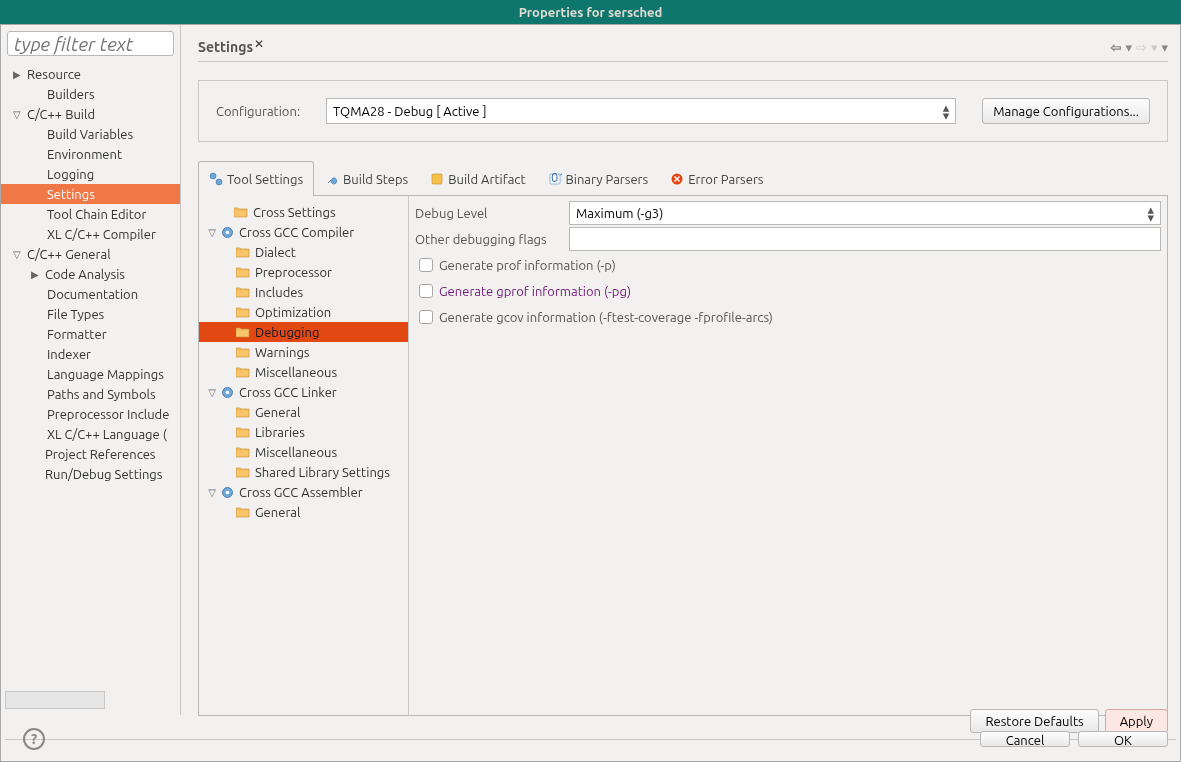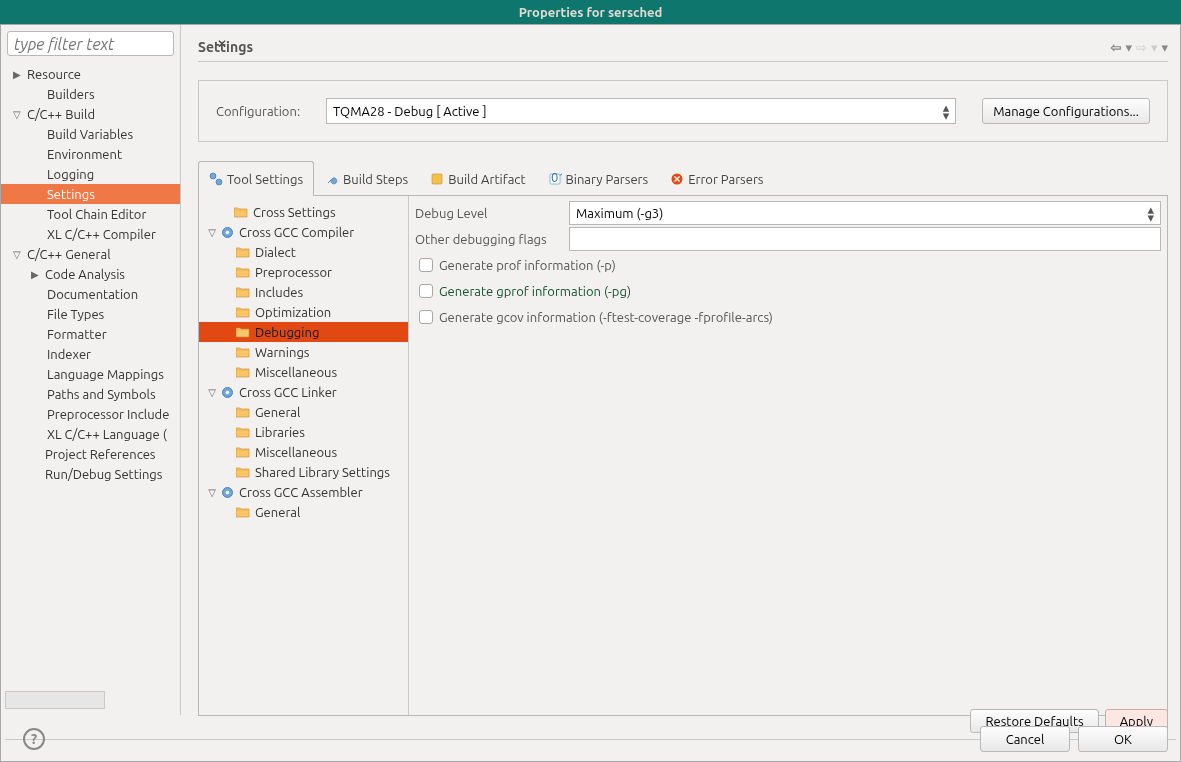--- a/index.html
+++ b/index.html
@@ -1,21 +1,21 @@
 <!DOCTYPE html>
 <html><head>
 <meta charset="utf-8">
 <style>
   * { box-sizing: border-box; font-family: "Ubuntu", "Segoe UI", Arial, sans-serif; font-size: 13px; }
   html,body { margin:0; padding:0; width:1181px; height:762px; background:#f2f1f0; }
   .titlebar { height:24px; background:#0f766e; color:#dfdbd2; text-align:center; line-height:24px; font-weight:bold; font-size:13px;}
   .dialog { position:relative; width:1181px; height:738px; background:#f2f1f0; border:1px solid #a8a8a8;}
   .sidebar { position:absolute; left:0; top:0; width:180px; height:690px; border-right:1px solid #c8c8c8; background:#f2f1f0;}
   .filterbox { margin:6px; height:25px; background:#fff; border:1px solid #b8b8b8; border-radius:3px; display:flex; align-items:center; padding:0 4px; }
-  .filterbox input { flex:1; border:none; outline:none; font-size:16px; color:#888; font-style:italic; background:transparent;}
+  .filterbox input { flex:1; border:none; outline:none; font-size:19px; color:#888; font-style:italic; background:transparent;}
   .filterclear { width:14px; height:14px; color:#333; font-size:12px; cursor:pointer; }
   .tree { padding:2px 0; }
   .tree-row { display:flex; align-items:center; height:20px; padding-left:8px; cursor:pointer; color:#333;}
   .tree-row.sel { background:#f07746; color:#fff; }
   .tree-tw { width:12px; display:inline-block; color:#666; font-size:10px;}
   .tree-label { padding-left:2px; }
   .indent0 { padding-left:12px; }
   .indent0b { padding-left:44px; }
   .content { position:absolute; left:185px; top:0; right:0; height:690px; padding:10px 12px 0 12px;}
   .section-header { display:flex; align-items:center; justify-content:space-between; border-bottom:1px solid #c8c8c8; padding:4px 0 6px 0;}
@@ -49,21 +49,21 @@
   .form-select { flex:1; height:24px; border:1px solid #b8b8b8; background:#fff; display:flex; align-items:center; justify-content:space-between; padding:0 6px;}
   .form-input { flex:1; height:24px; border:1px solid #b8b8b8; background:#fff;}
   .chk-row { display:flex; align-items:center; height:26px; gap:6px; padding-left:4px;}
   .chk { width:14px; height:14px; border:1px solid #a8a8a8; border-radius:3px; background:#fff;}
   .action-row { position:absolute; right:12px; top:684px; display:flex; gap:6px;}
   .btn { height:24px; padding:0 14px; border:1px solid #b8b8b8; background:linear-gradient(#fdfdfd,#e8e8e8); border-radius:3px; cursor:pointer;}
   .btn.apply { background:#fde7e3; border-color:#d6a89f;}
   .bottom-bar { position:absolute; left:0; right:0; bottom:0; height:44px; border-top:none; display:flex; align-items:center; justify-content:space-between; padding:0 12px;}
   .help-icon { width:22px; height:22px; border:2px solid #888; border-radius:50%; color:#888; font-weight:bold; display:flex; align-items:center; justify-content:center; cursor:pointer; font-size:14px; margin-left:10px;}
   .dlg-btns { display:flex; gap:8px;}
-  .dlg-btn { width:90px; height:26px; border:1px solid #b8b8b8; background:linear-gradient(#fdfdfd,#e8e8e8); border-radius:3px; cursor:pointer;}
+  .dlg-btn { width:90px; height:16px; border:1px solid #b8b8b8; background:linear-gradient(#fdfdfd,#e8e8e8); border-radius:3px; cursor:pointer;}
   .sep-line { position:absolute; left:4px; right:4px; top:714px; height:1px; background:#c8c8c8;}
   .sidebar-bottom-tab { position:absolute; left:4px; bottom:6px; width:100px; height:18px; background:#e6e6e6; border:1px solid #c8c8c8;}
   svg { display:block; }
 </style>
 </head>
 <body>
 
 <svg width="0" height="0" style="position:absolute">
   <defs>
     <g id="folder-icon">
@@ -395,21 +395,21 @@
           <span class="form-label">Other debugging flags</span>
           <input class="form-input" value="" style="">
         </div>
         <div id="checks">
             <div class="chk-row">
               <span class="chk"></span>
               <span style="color: rgb(85, 85, 85);">Generate prof information (-p)</span>
             </div>
             <div class="chk-row">
               <span class="chk"></span>
-              <span style="color: #14532d;">Generate gprof information (-pg)</span>
+              <span style="color: #701a75;">Generate gprof information (-pg)</span>
             </div>
             <div class="chk-row">
               <span class="chk"></span>
               <span style="color: rgb(85, 85, 85);">Generate gcov information (-ftest-coverage -fprofile-arcs)</span>
             </div>
           </div>
       </div>
     </div>
 
     <div class="action-row">

